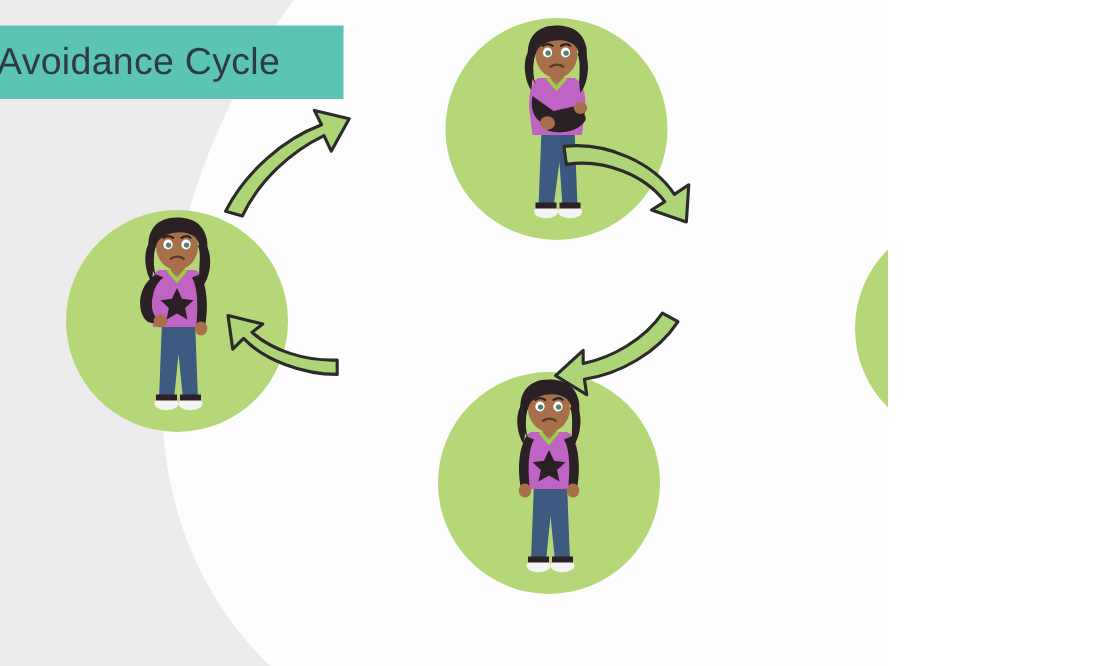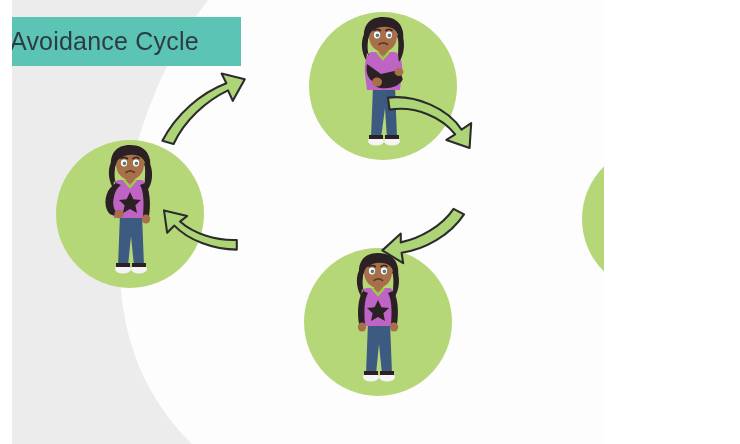--- a/index.html
+++ b/index.html
@@ -3,21 +3,20 @@
 <meta charset="utf-8">
 <style>
   html,body{margin:0;padding:0;background:#fff;}
   body{width:740px;height:444px;overflow:hidden;font-family:"Liberation Sans",sans-serif;}
 
   #slide{
     position:relative;
     width:592px;height:444px;
     background:#fdfdfd;
     overflow:hidden;
-    margin-left:12px;
   }
 
   
   #left-curve{
     position:absolute;left:0;top:0;width:200px;height:444px;
     pointer-events:none;
   }
 
   
   #title-banner{

